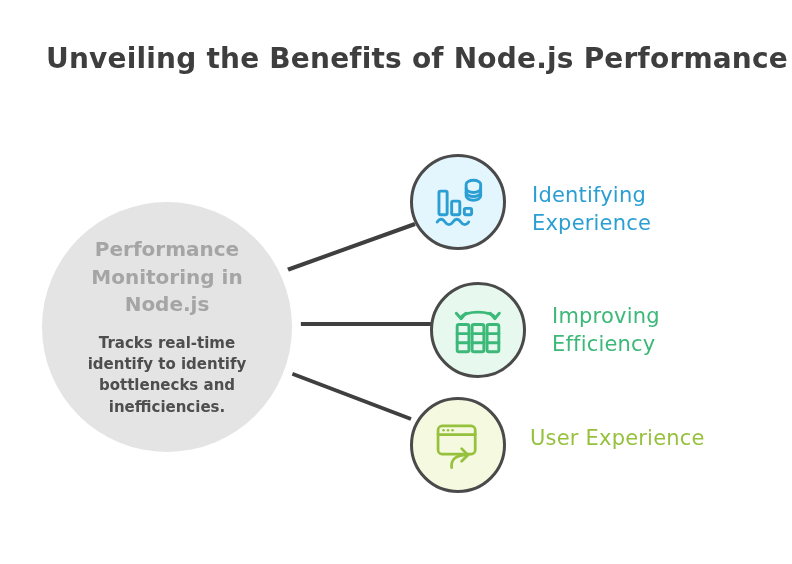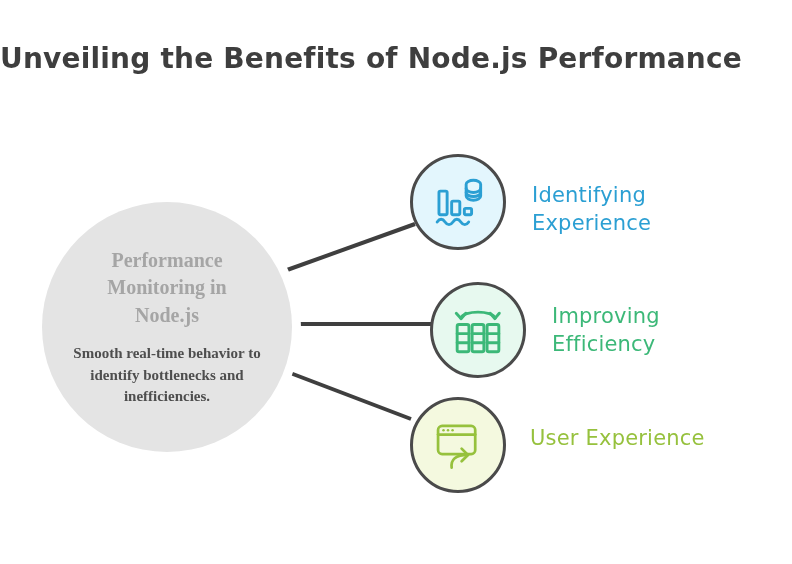--- a/index.html
+++ b/index.html
@@ -1,27 +1,27 @@
 <!DOCTYPE html>
 <html><head>
 <meta charset="utf-8">
 <style>
   html,body{margin:0;padding:0;background:#ffffff;}
   .stage{
     position:relative;width:792px;height:564px;background:#ffffff;overflow:hidden;
     font-family:"DejaVu Sans","Liberation Sans",sans-serif;
   }
   .title{
-    position:absolute;top:42px;left:0;right:4px;text-align:left;
+    position:absolute;top:42px;left:0;right:4px;text-align:right;
     font-weight:bold;font-size:28px;line-height:1.2;letter-spacing:0.2px;
   }
   .center-node{
     position:absolute;left:42px;top:202px;width:250px;height:250px;border-radius:50%;
     display:flex;flex-direction:column;align-items:center;justify-content:center;
-    text-align:center;box-shadow:0 0 0 9px #ffffff;font-family:Liberation Serif, serif;
+    text-align:center;box-shadow:0 0 0 9px #ffffff;
   }
   .center-heading{font-size:20px;font-weight:bold;line-height:1.38;width:190px;}
   .center-desc{margin-top:14px;font-size:15px;font-weight:600;line-height:1.42;width:202px;}
   .connector-layer{position:absolute;left:0;top:0;pointer-events:none;}
   .item-circle{
     position:absolute;width:96px;height:96px;border-radius:50%;
     border:3px solid #4A4A4A;box-sizing:border-box;
     display:flex;align-items:center;justify-content:center;
   }
   .item-circle svg{display:block;}
@@ -50,21 +50,21 @@
     <line x1="291" y1="324" x2="431" y2="324" stroke-width="4" stroke="#3F3F3F"></line>
     <line x1="285" y1="371" x2="411" y2="419" stroke-width="4" stroke="#3F3F3F"></line>
   </svg>
 
   <div class="center-node" style="background: rgb(228, 228, 228);">
     <div class="center-heading" style="color: rgb(165, 165, 165);">
       <div>Performance</div>
       <div>Monitoring in</div>
       <div>Node.js</div>
     </div>
-    <div class="center-desc" style="color: rgb(78, 78, 78);">Smooth real-time behavior to identify bottlenecks and inefficiencies.</div>
+    <div class="center-desc" style="color: rgb(78, 78, 78);">Tracks real-time identify to identify bottlenecks and inefficiencies.</div>
   </div>
 
   <div class="item-circle pos-c1" style="background: rgb(227, 246, 253); border-color: rgb(74, 74, 74); color: rgb(43, 159, 211);">
     <svg width="58" height="58" viewBox="0 0 64 64" fill="none" stroke="currentColor" stroke-width="3.2" stroke-linecap="round" stroke-linejoin="round">
       <rect x="11" y="20" width="9" height="26" rx="1.5"></rect>
       <rect x="25" y="31" width="9" height="15" rx="1.5"></rect>
       <rect x="39" y="39" width="8" height="7" rx="1.5"></rect>
       <path d="M9 54 c2.7,-4 6,-4 8.7,0 c2.7,4 6,4 8.7,0 c2.7,-4 6,-4 8.7,0 c2.7,4 6,4 8.7,0"></path>
       <path d="M41 12.5 c0,-2.5 3.6,-4.5 8,-4.5 s8,2 8,4.5 v13 c0,2.5 -3.6,4.5 -8,4.5 s-8,-2 -8,-4.5 z"></path>
       <path d="M41 17 c0,2.5 3.6,4.5 8,4.5 s8,-2 8,-4.5"></path>

